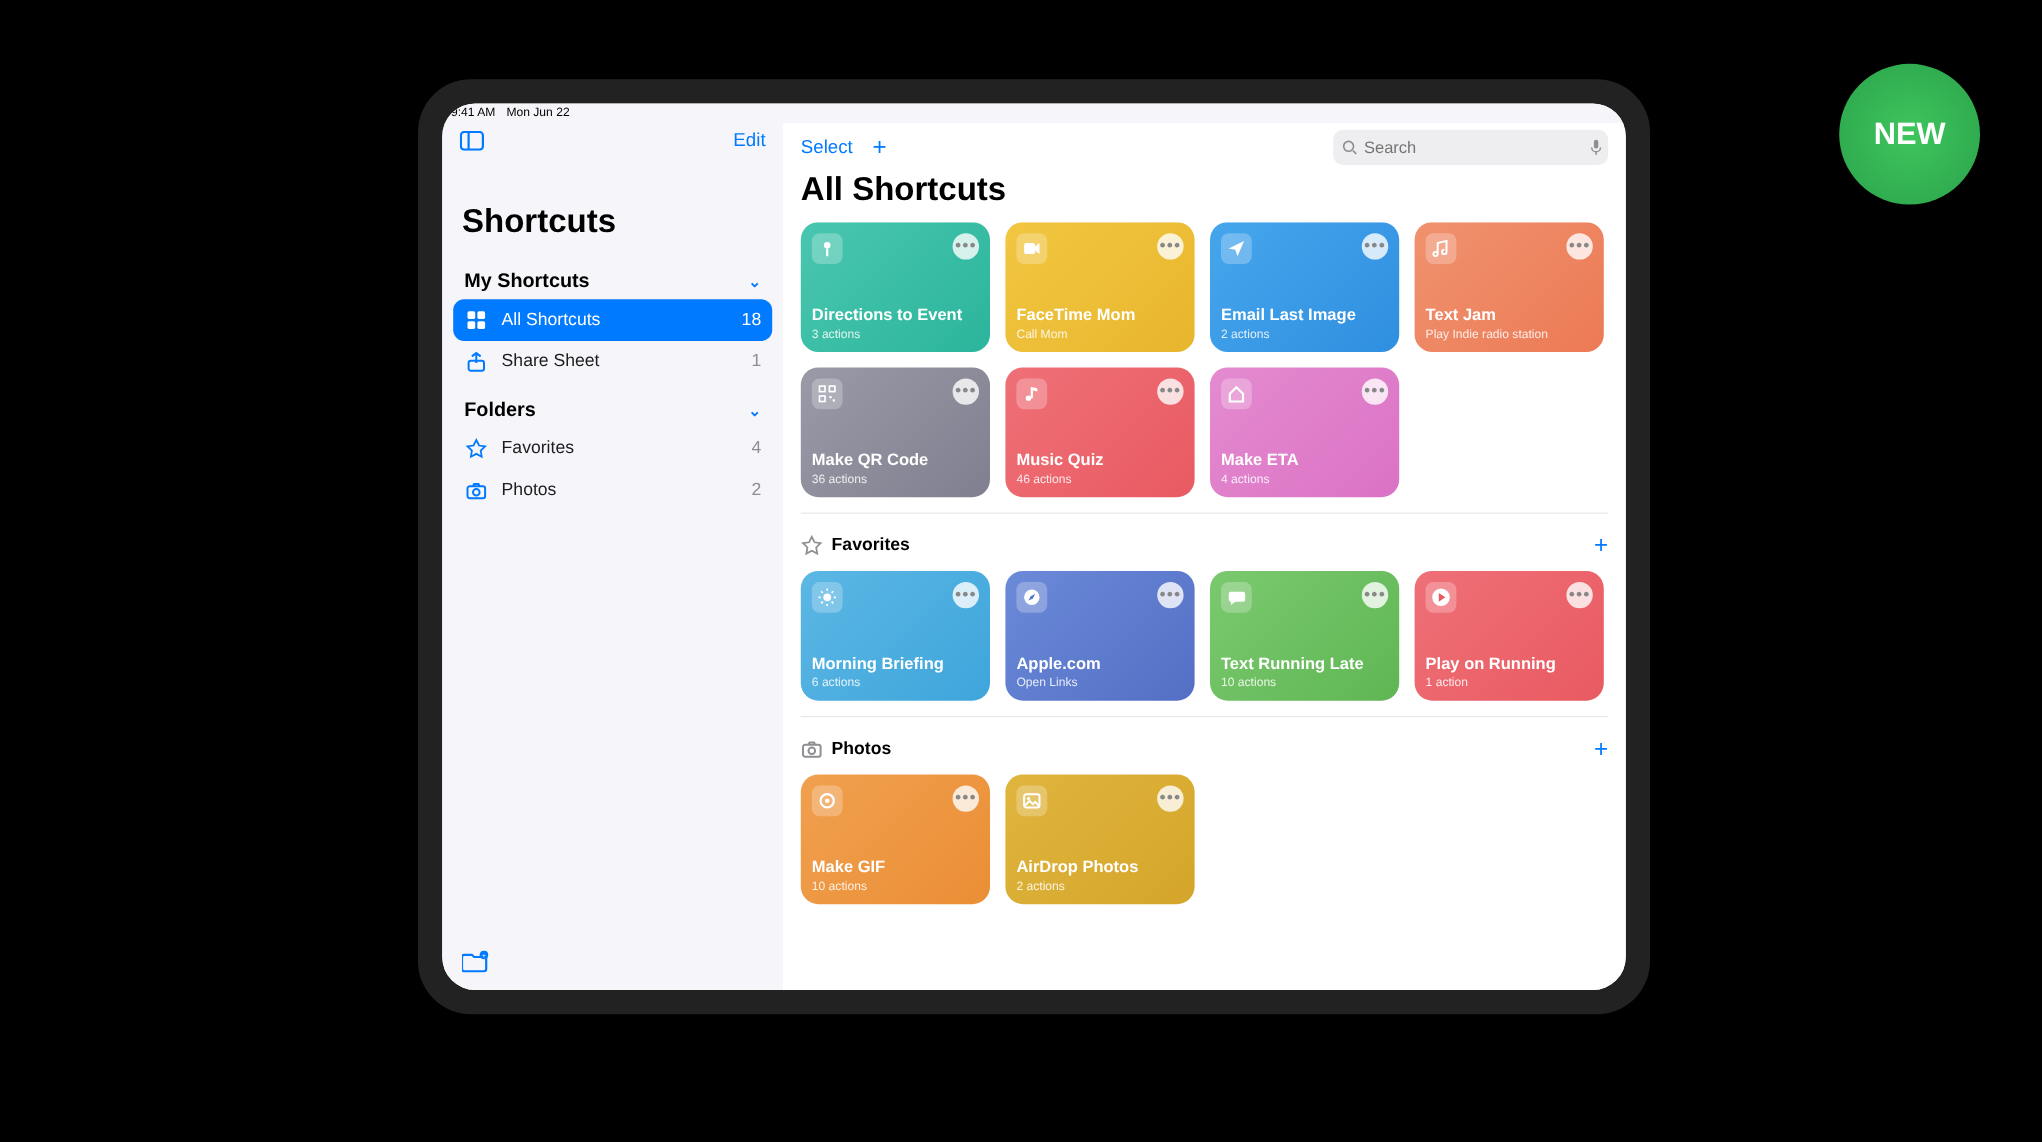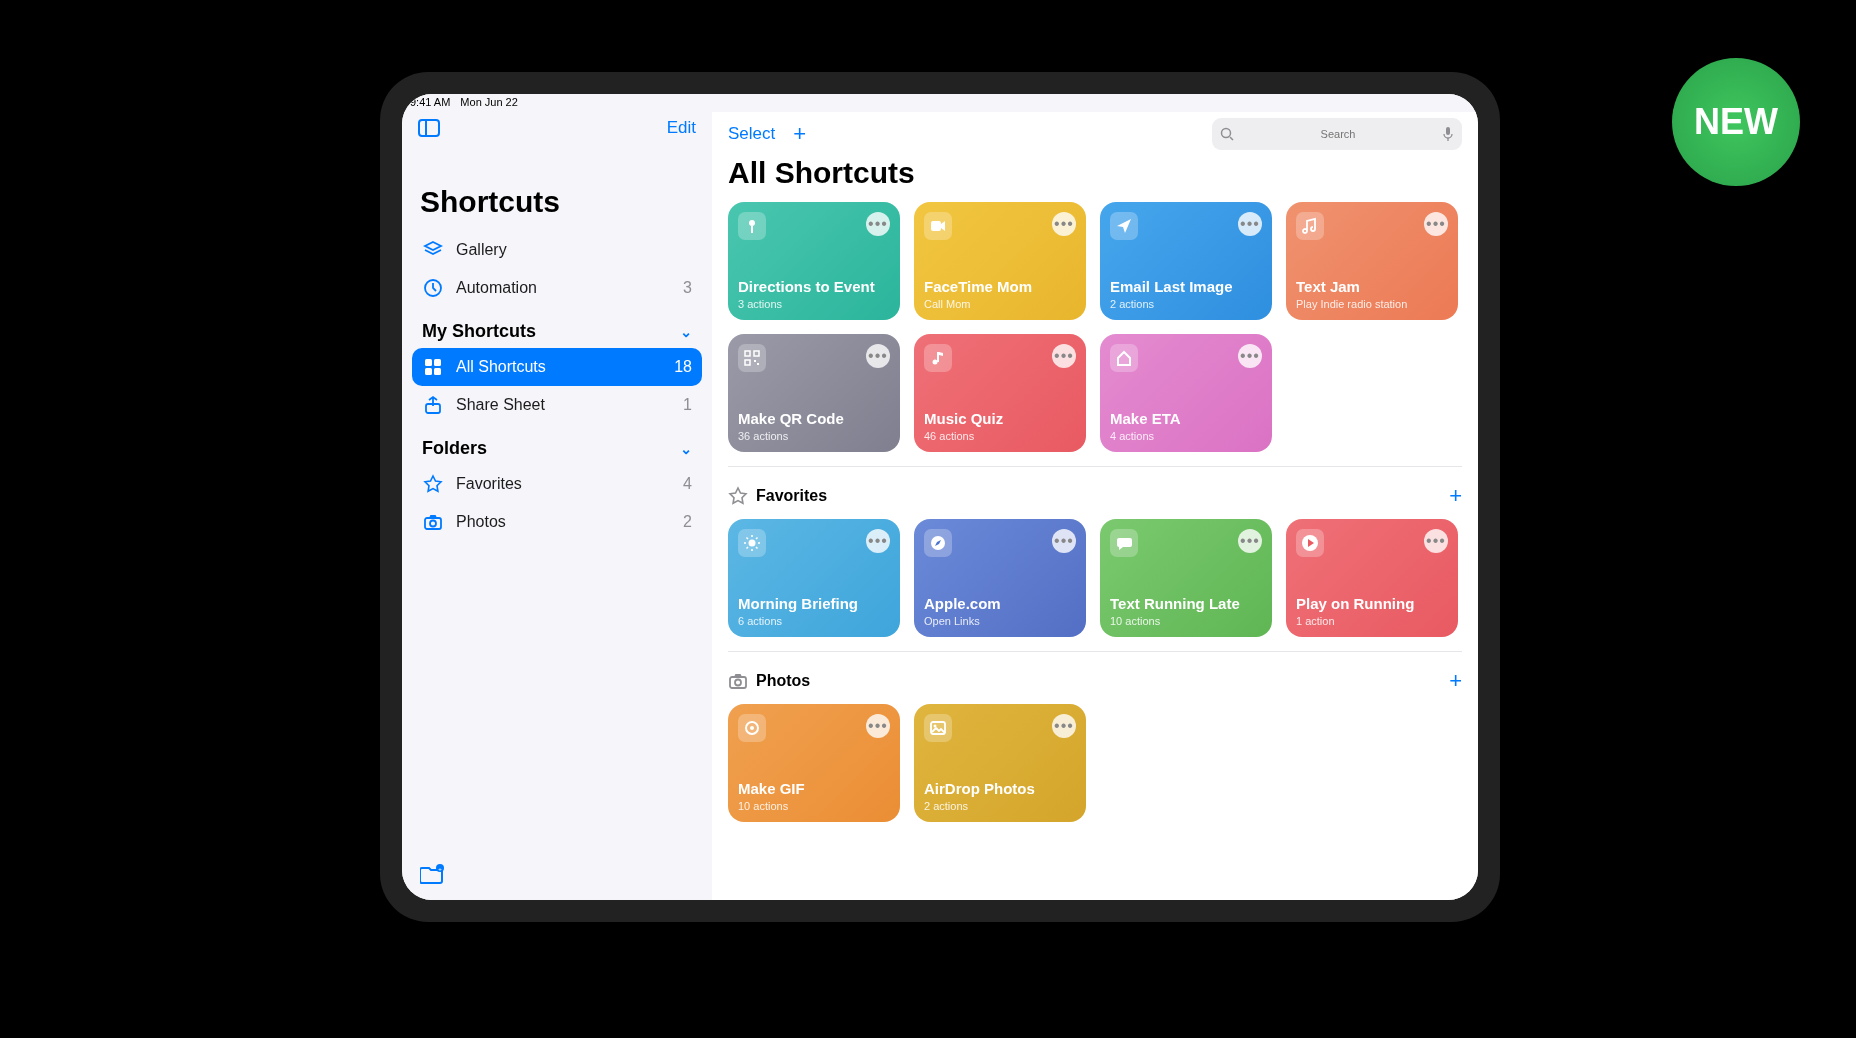--- a/index.html
+++ b/index.html
@@ -16,21 +16,21 @@
   top: 58px;
   right: 56px;
   width: 128px;
   height: 128px;
   border-radius: 50%;
   background: radial-gradient(circle at center, #3fc65e 0%, #2aa24a 100%);
   display: flex;
   align-items: center;
   justify-content: center;
   font-weight: 700;
-  font-size: 36px;
+  font-size: 28px;
   color: #fff;
 }
 .ipad-frame {
   position: absolute;
   left: 380px;
   top: 72px;
   width: 1120px;
   height: 850px;
   border-radius: 48px;
   background: #222;
@@ -135,23 +135,22 @@
   align-items: center;
   padding: 0 8px;
   gap: 6px;
   color: #8e8e93;
   font-size: 15px;
 }
 .search-field input {
   border: none;
   background: transparent;
   flex: 1;
-  font-size: 11px;
+  font-size: 15px;
   outline: none;
-  text-align: center;
 }
 .main h1 {
   font-size: 30px;
   font-weight: 700;
   padding: 2px 16px 12px 16px;
 }
 .content {
   flex: 1;
   overflow: auto;
   padding: 0 16px 16px 16px;
@@ -246,41 +245,20 @@
           <span class="icon-btn">
             <svg width="22" height="18" viewBox="0 0 22 18">
                 <rect x="1" y="1" width="20" height="16" rx="3" fill="none" stroke="#007aff" stroke-width="2"></rect>
                 <line x1="8" y1="1" x2="8" y2="17" stroke="#007aff" stroke-width="2"></line>
               </svg>
           </span>
           <span class="edit-btn">Edit</span>
         </div>
         <h1>Shortcuts</h1>
 
-        <div id="nav-items">
-            <div class="side-item">
-              <span class="ic">
-                <svg width="20" height="20" viewBox="0 0 20 20">
-                  <path d="M10 2 L18 6 L10 10 L2 6 Z M2 10 L10 14 L18 10" fill="none" stroke="currentColor" stroke-width="1.8"></path>
-                </svg>
-              </span>
-    <span>Gallery</span>
-    <span class="count"></span>
-            </div>
-            <div class="side-item">
-              <span class="ic">
-                <svg width="20" height="20" viewBox="0 0 20 20">
-                  <circle cx="10" cy="10" r="8" fill="none" stroke="currentColor" stroke-width="1.8"></circle>
-                  <path d="M10 5 v5 l3 3" fill="none" stroke="currentColor" stroke-width="1.8"></path>
-                </svg>
-              </span>
-    <span>Automation</span>
-    <span class="count">3</span>
-            </div>
-          </div>
 
         <div class="side-section">
           <span>My Shortcuts</span>
           <span class="chev">⌄</span>
         </div>
         <div id="my-items">
             <div class="side-item selected">
               <span class="ic">
                 <svg width="20" height="20" viewBox="0 0 20 20">
                   <rect x="2" y="2" width="7" height="7" rx="1.5" fill="currentColor"></rect>

